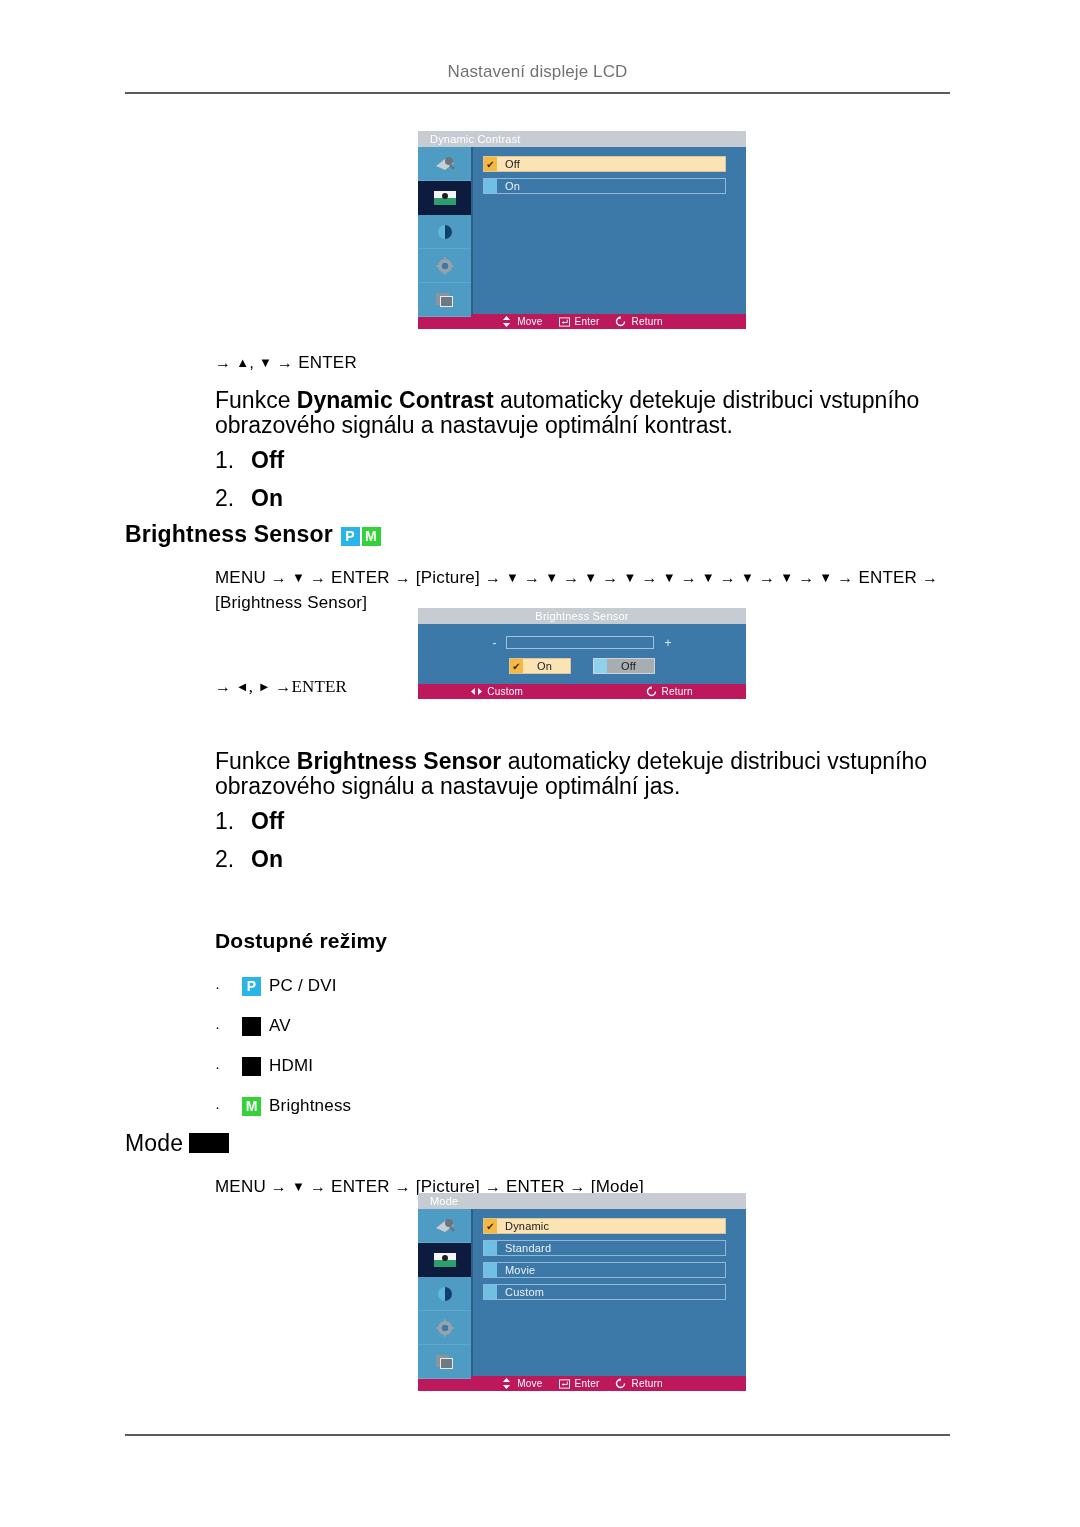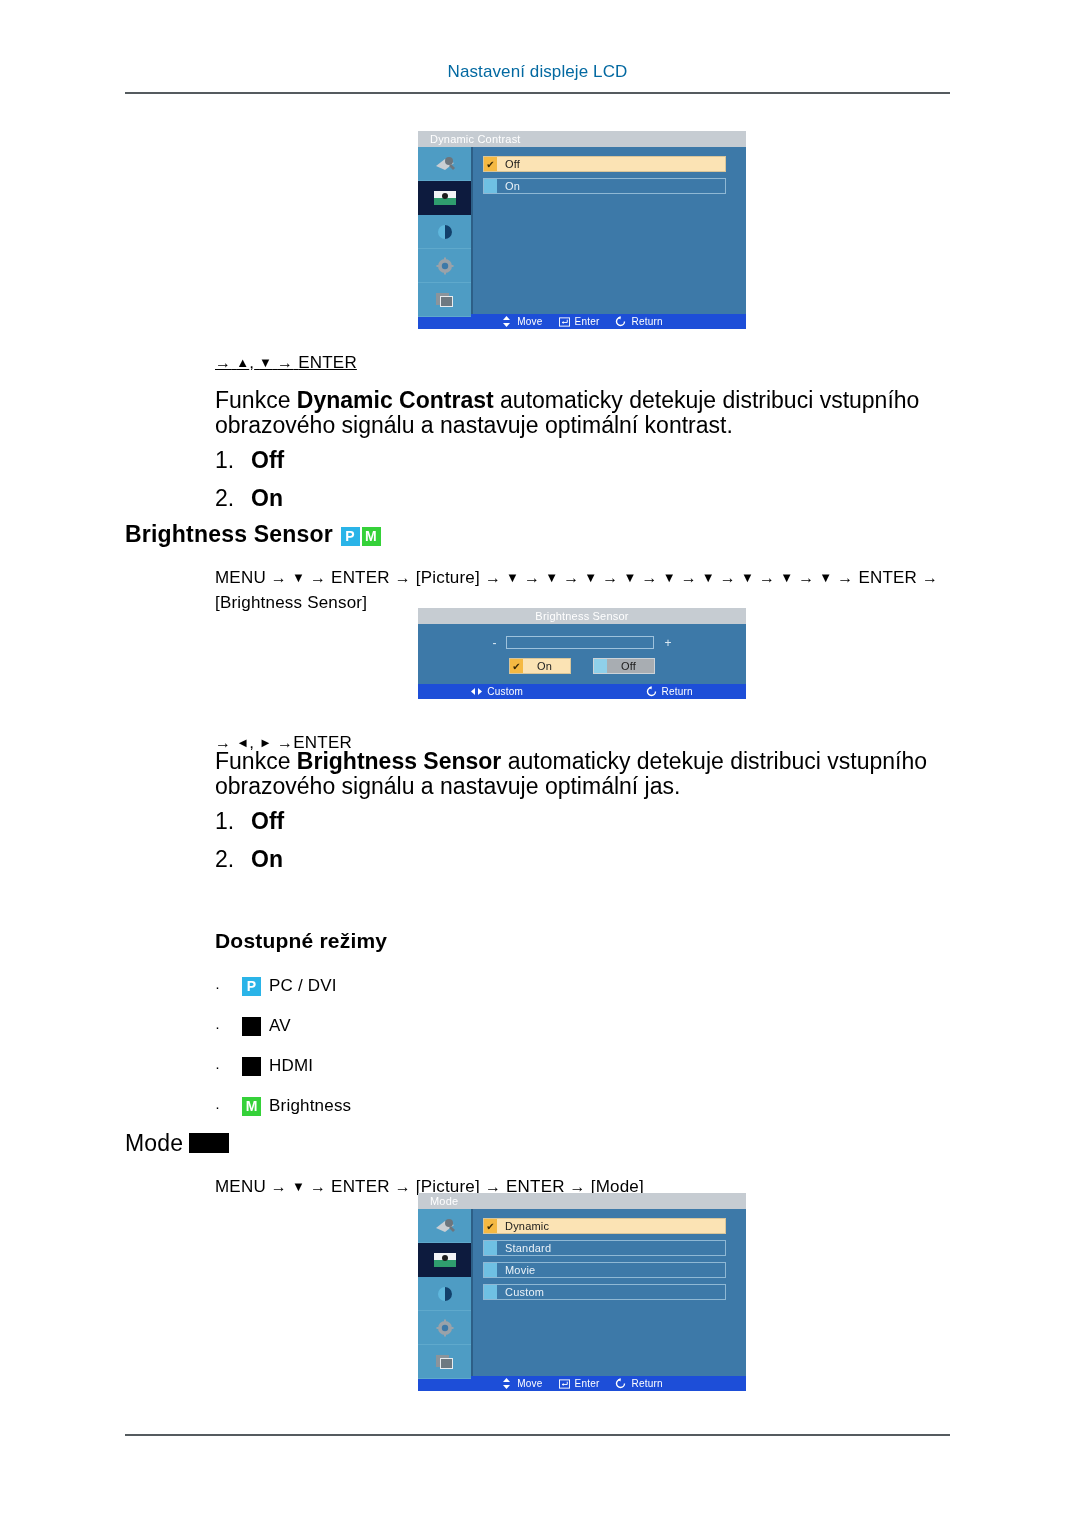--- a/index.html
+++ b/index.html
@@ -21,21 +21,21 @@
   }
 
   
   .page-header {
     position: absolute;
     top: 62px;
     left: 125px;
     width: 825px;
     text-align: center;
     font-size: 17px;
-    color: #0369a1;
+    color: #737373;
     letter-spacing: .1px;
   }
   .rule {
     position: absolute;
     left: 125px;
     width: 825px;
     height: 0;
     border-top: 2px solid #555b5f;
   }
   .rule-top { top: 92px; }
@@ -199,21 +199,21 @@
     background: #f5b942;
     color: #3b2a06;
     font-size: 10px;
     display: flex;
     align-items: center;
     justify-content: center;
   }
 
   .osd-footer {
     height: 15px;
-    background: #1d4ed8;
+    background: #be185d;
     color: #ffffff;
     font-size: 10px;
     line-height: 15px;
     display: flex;
     align-items: center;
     justify-content: center;
     gap: 16px;
     letter-spacing: .2px;
   }
   .osd-footer.split { justify-content: space-around; }
@@ -366,21 +366,21 @@
             <svg width="11" height="11" viewBox="0 0 11 11">
               <path d="M9.5 5.5 A4 4 0 1 1 5.5 1.5" fill="none" stroke="#fff" stroke-width="1.4"></path>
               <path d="M5.5 0 L5.5 3.4 L3 1.8 Z" fill="#fff"></path>
             </svg>
           </span>
         <span>Return</span>
       </span>
     </div>
   </div>
 
-  <div class="nav" style="top:350px;text-decoration:underline;">
+  <div class="nav" style="top:350px;">
     <span class="key"><span class="arr">→</span>
     <span class="dn">▲</span><span>,</span>
     <span class="dn">▼</span>
     <span class="arr">→</span>
     <span>ENTER</span></span>
   </div>
 
   <div class="tblock indent" style="top:388px;">
     <span>Funkce </span><span class="b">Dynamic Contrast</span><span> automaticky detekuje distribuci vstupního obrazového signálu a nastavuje optimální kontrast.</span>
   </div>
@@ -444,21 +444,21 @@
             <svg width="11" height="11" viewBox="0 0 11 11">
               <path d="M9.5 5.5 A4 4 0 1 1 5.5 1.5" fill="none" stroke="#fff" stroke-width="1.4"></path>
               <path d="M5.5 0 L5.5 3.4 L3 1.8 Z" fill="#fff"></path>
             </svg>
           </span>
         <span>Return</span>
       </span>
     </div>
   </div>
 
-  <div class="nav" style="top:730px;">
+  <div class="nav" style="top:674px;font-family:Liberation Serif, serif;">
     <span class="arr">→</span>
     <span class="dn">◄</span><span>,</span>
     <span class="dn">►</span>
     <span class="arr">→</span><span>ENTER</span>
   </div>
 
   <div class="tblock indent" style="top:749px;">
     <span>Funkce </span><span class="b">Brightness Sensor</span><span>  automaticky detekuje distribuci vstupního obrazového signálu a nastavuje optimální jas.</span>
   </div>
 

